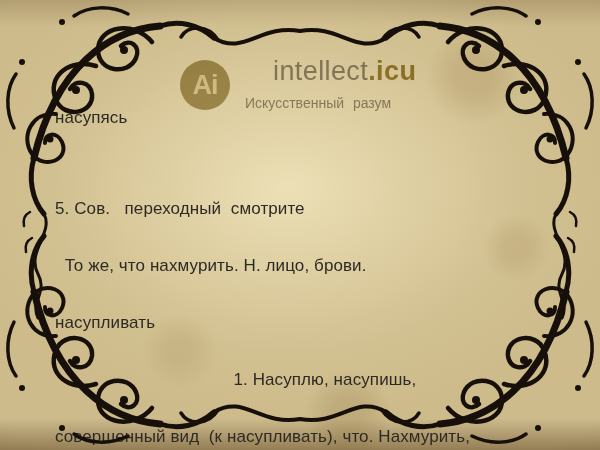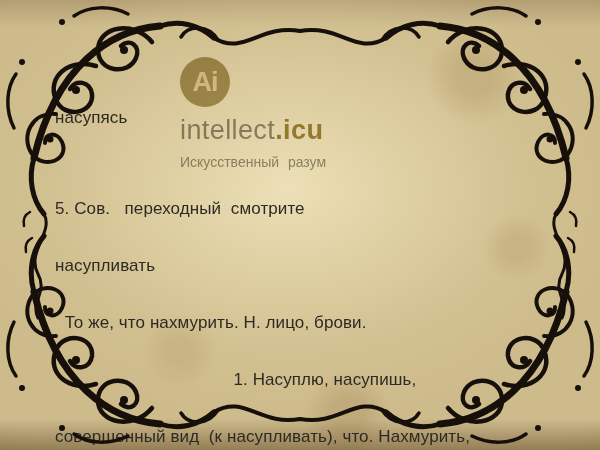--- a/index.html
+++ b/index.html
@@ -12,31 +12,31 @@
       radial-gradient(circle at 86% 55%, rgba(150,118,66,0.16) 0 2%, rgba(0,0,0,0) 6%),
       radial-gradient(circle at 30% 78%, rgba(146,114,62,0.14) 0 2%, rgba(0,0,0,0) 7%),
       radial-gradient(circle at 58% 92%, rgba(132,102,54,0.20) 0 3%, rgba(0,0,0,0) 8%),
       radial-gradient(ellipse 72% 66% at 48% 42%, rgba(241,229,188,0.88), rgba(216,200,152,0.40) 55%, rgba(0,0,0,0) 78%),
       linear-gradient(to top, rgba(92,66,32,0.50), rgba(0,0,0,0) 7%),
       linear-gradient(to bottom, rgba(112,86,48,0.28), rgba(0,0,0,0) 6%),
       radial-gradient(ellipse 125% 118% at 50% 48%, rgba(0,0,0,0) 55%, rgba(116,88,46,0.52) 100%);
   }
   
   .logo{
-    position:absolute; left:180px; top:57px; display:flex; align-items:flex-start;
-    gap:9px; mix-blend-mode:multiply; opacity:0.92; cursor:pointer; z-index:2;flex-direction:column;
+    position:absolute; left:180px; top:57px; display:flex; align-items:flex-end;
+    gap:15px; mix-blend-mode:multiply; opacity:0.92; cursor:pointer; z-index:2;
   }
   .logo-circle{
     width:50px; height:50px; border-radius:50%;
     background:rgba(151,132,62,0.80);
     display:flex; align-items:center; justify-content:center;
     color:#f2ead0; font-size:27px; font-weight:bold; letter-spacing:-1px;
   }
   .logo-text{padding-top:1px;}
-  .logo-name{font-size:27px; line-height:26px; color:#8f8b81; letter-spacing:0.4px;}
+  .logo-name{font-size:27px; line-height:26px; color:#8f8b81; letter-spacing:0.4px;margin-left:28px;}
   .logo-tld{font-weight:bold; color:#9f8733;}
   .logo-subtitle{font-size:14px; line-height:14px; margin-top:12px; color:#908d80; word-spacing:5px;}
   
   .article{
     position:absolute; left:55px; top:70px; width:500px; z-index:3;
     font-size:17px; line-height:19px; color:#2d2a24; white-space:pre;
     letter-spacing:0.1px;
   }
   .headword{margin-bottom:34px;}
   
@@ -56,22 +56,22 @@
     </div>
     <div class="logo-text">
       <div class="logo-name"><span>intellect</span><span class="logo-tld">.icu</span></div>
       <div class="logo-subtitle">Искусственный разум</div>
     </div>
   </div>
 
   <div class="article">
     <div class="line headword">насупясь</div>
     <div class="line">5. Сов.   переходный  смотрите</div>
+    <div class="line">  То же, что нахмурить. Н. лицо, брови.</div>
     <div class="line">насупливать</div>
-    <div class="line">  То же, что нахмурить. Н. лицо, брови.</div>
     <div class="line">                                     1. Насуплю, насупишь,</div>
     <div class="line">совершенный вид  (к насупливать), что. Нахмурить,</div>
     
     
     
     
     
     
     
     

